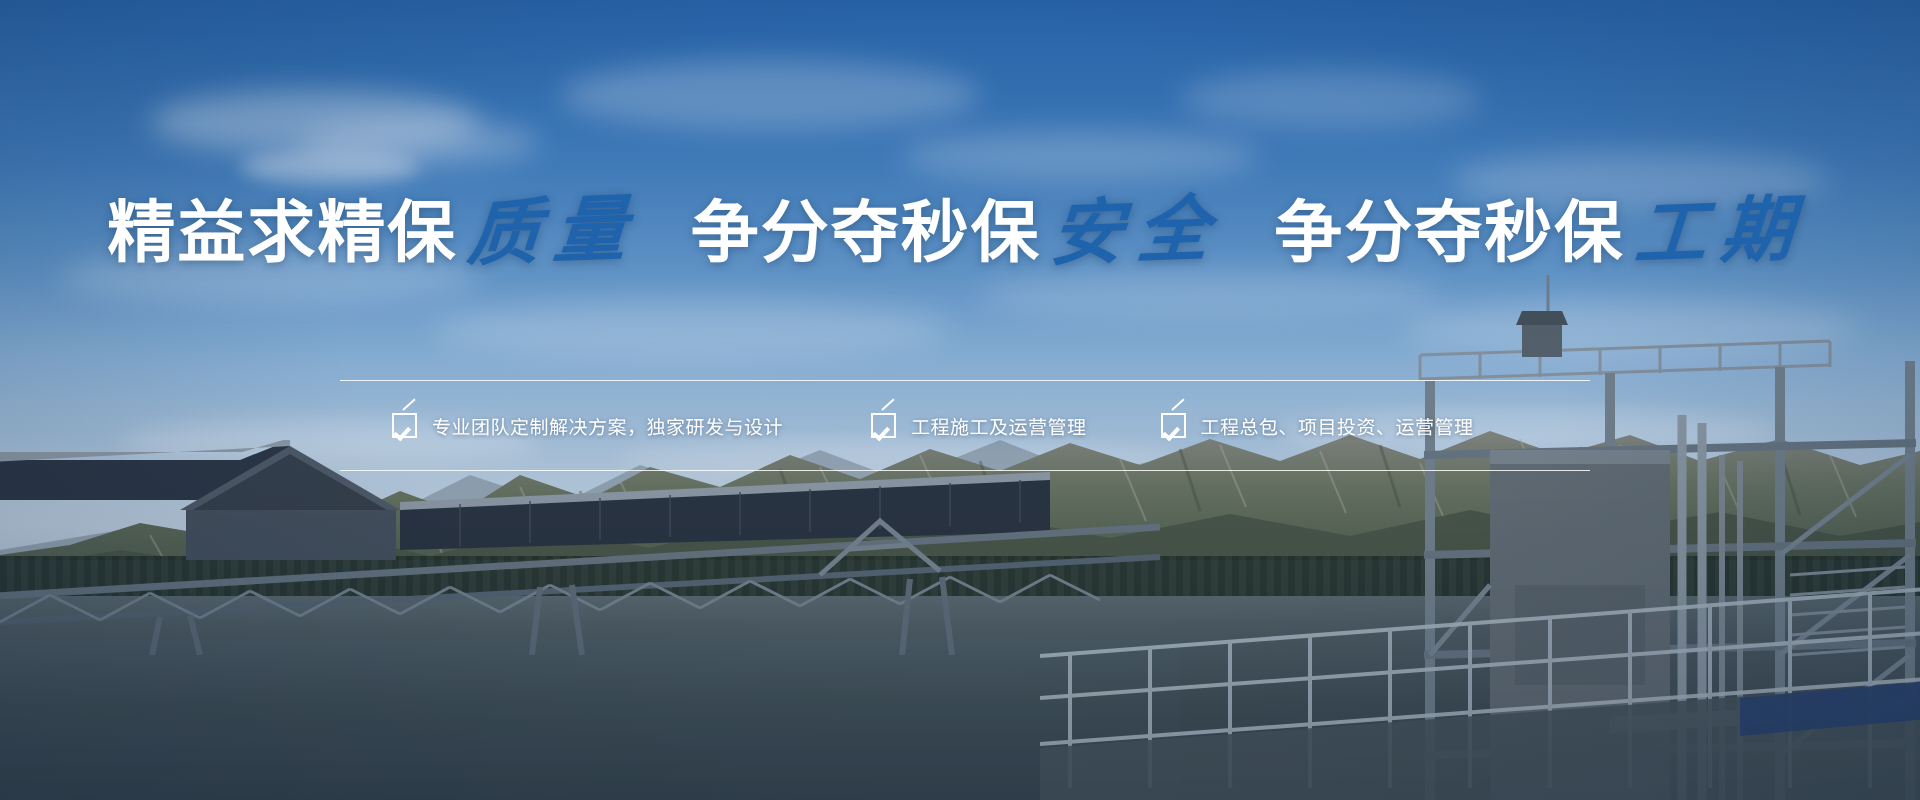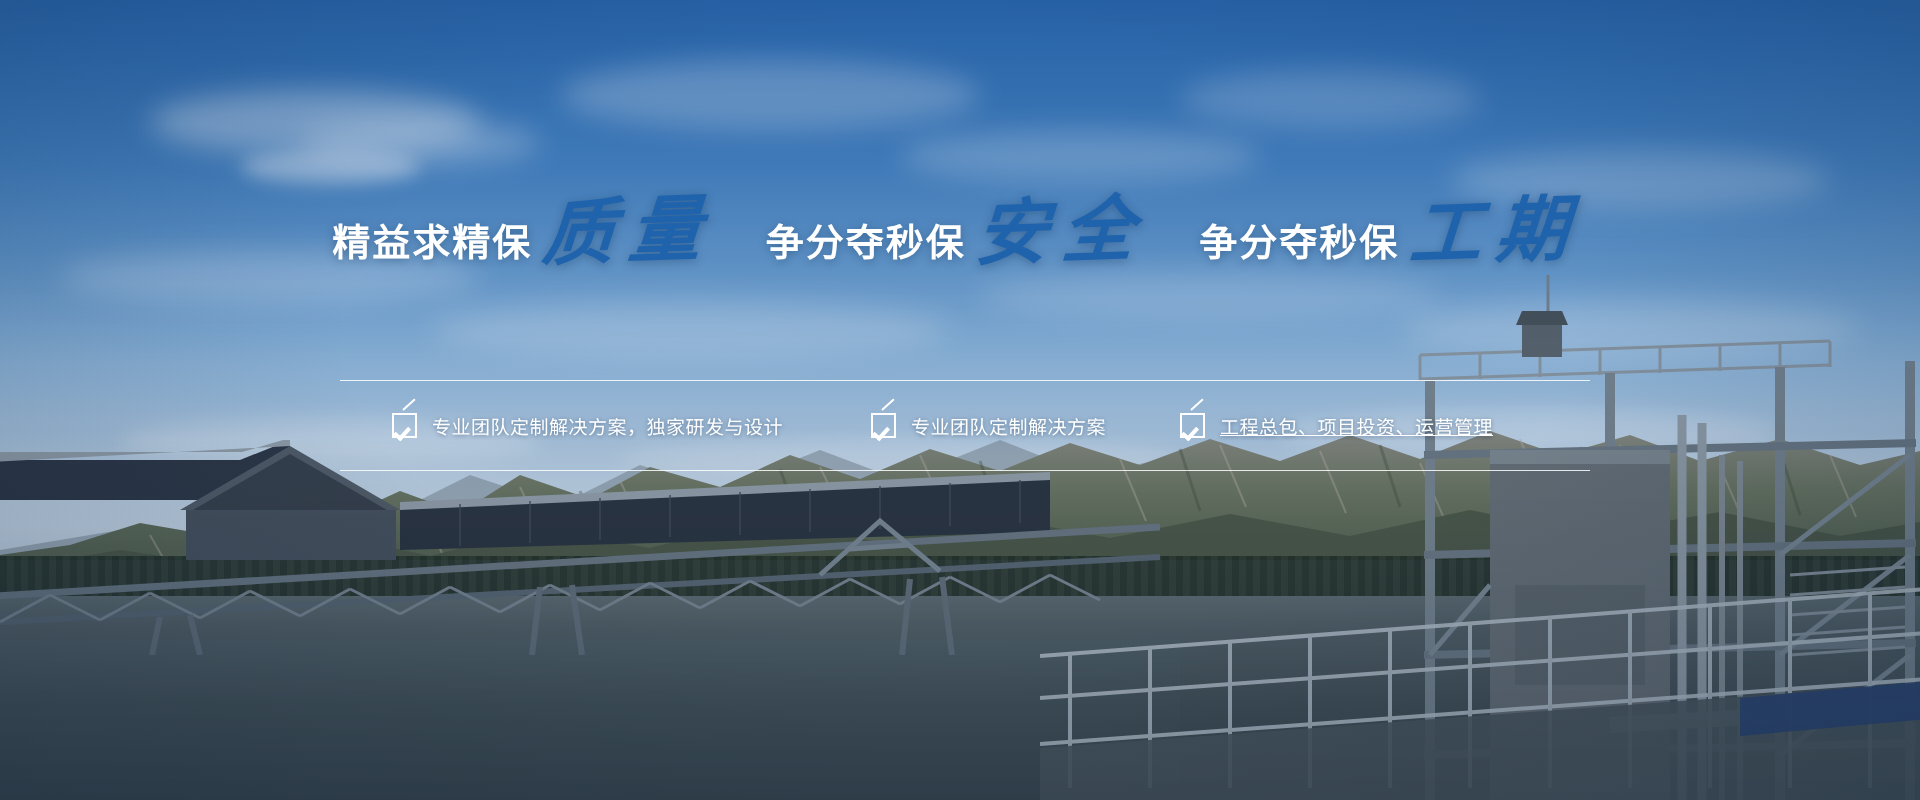--- a/index.html
+++ b/index.html
@@ -108,21 +108,21 @@
   .content{position:absolute;inset:0;}
 
   .headline{
     position:absolute;left:0;top:196px;width:1920px;
     text-align:center;white-space:nowrap;
     line-height:1;
   }
   .hl-seg{display:inline-block;vertical-align:baseline;}
   .hl-plain{
     font-family:"Liberation Sans","DejaVu Sans",sans-serif;
-    font-weight:700;font-size:38px;color:#ffffff;
+    font-weight:700;font-size:68px;color:#ffffff;
     letter-spacing:2px;
     text-shadow:0 2px 8px rgba(12,40,72,.35);
   }
   .hl-accent{
     font-family:"Liberation Serif","DejaVu Serif",serif;
     font-weight:700;font-style:italic;font-size:72px;
     color:#1f63ad;
     letter-spacing:14px;
     padding:0 6px;
     transform:skewX(-6deg) rotate(-2deg);
@@ -145,21 +145,21 @@
   .feature{
     display:flex;align-items:center;
     color:#ffffff;
     font-size:19px;
     letter-spacing:.5px;
     text-shadow:0 1px 4px rgba(12,40,72,.45);
     white-space:nowrap;
   }
   .f1{margin-left:24px;padding-left:28px;}
   .f2{margin-left:88px;}
-  .f3{margin-left:74px;text-decoration:underline;}
+  .f3{margin-left:74px;}
   .cbox{
     width:21px;height:21px;
     border:2px solid #ffffff;
     position:relative;
     margin-right:15px;
     flex:0 0 auto;
   }
   .cbox::after{
     content:"";
     position:absolute;left:3px;top:9px;
@@ -462,21 +462,21 @@
 
     <div class="features">
 
       <div class="feature f1">
         <span class="cbox"></span>
         <span>专业团队定制解决方案，独家研发与设计</span>
       </div>
 
       <div class="feature f2">
         <span class="cbox"></span>
-        <span>专业团队定制解决方案</span>
+        <span>工程施工及运营管理</span>
       </div>
 
       <div class="feature f3">
         <span class="cbox"></span>
         <span>工程总包、项目投资、运营管理</span>
       </div>
 
     </div>
 
     <div class="rule rule-bottom"></div>

